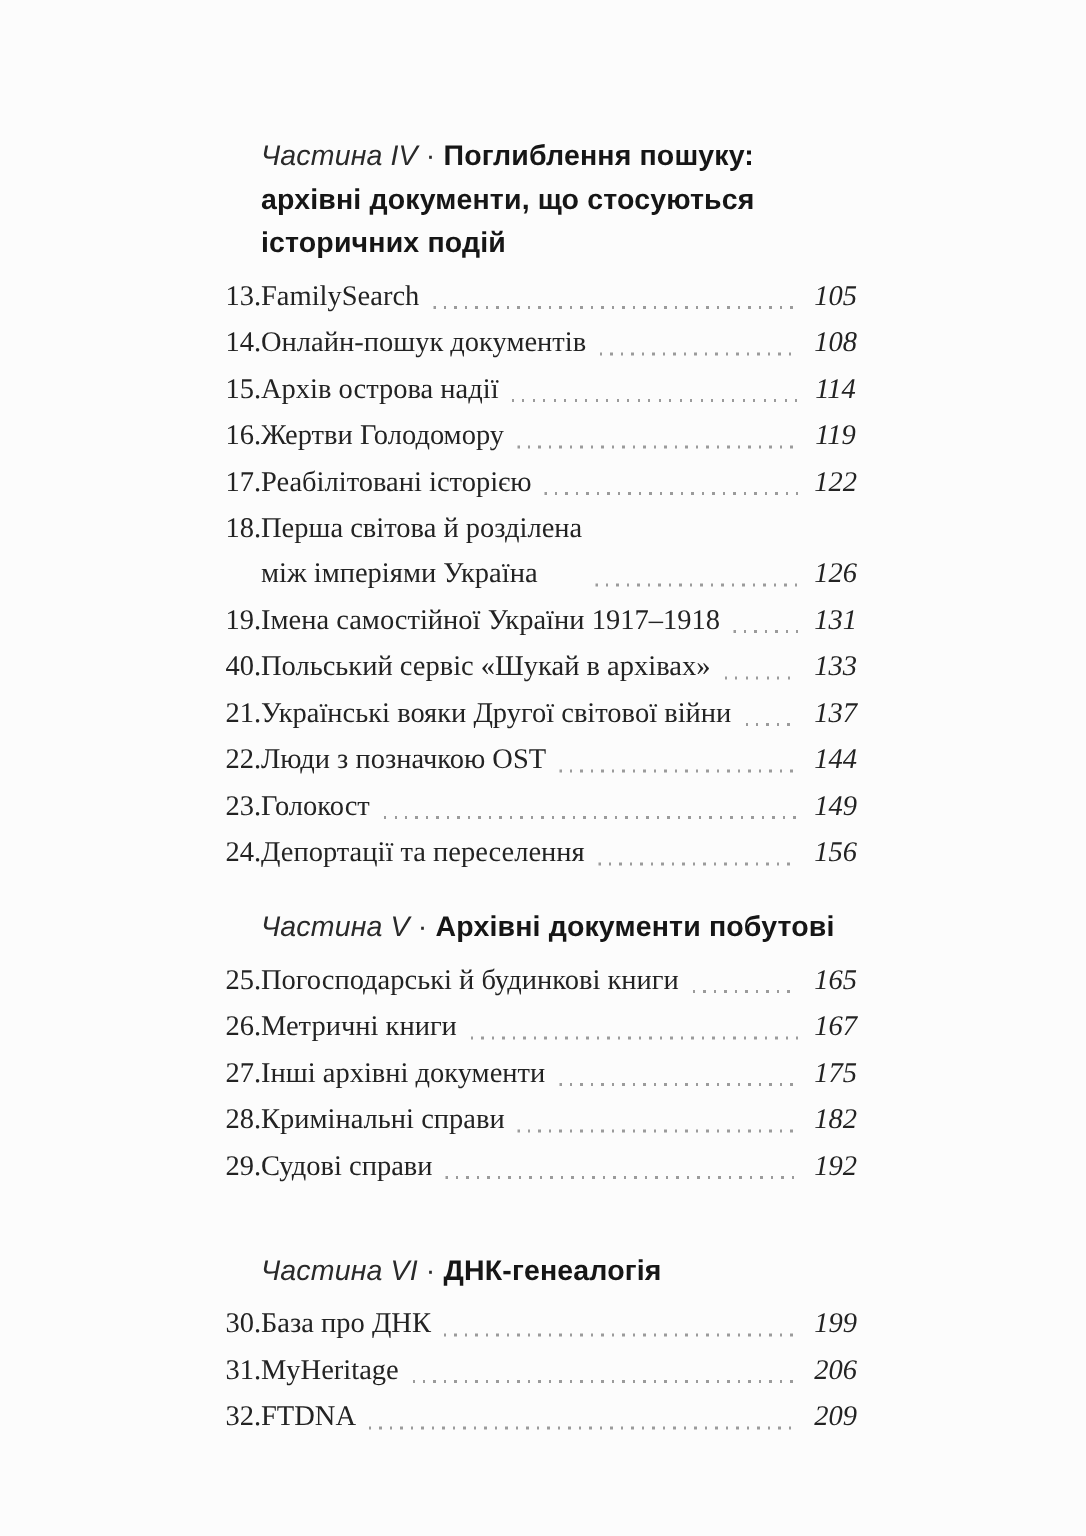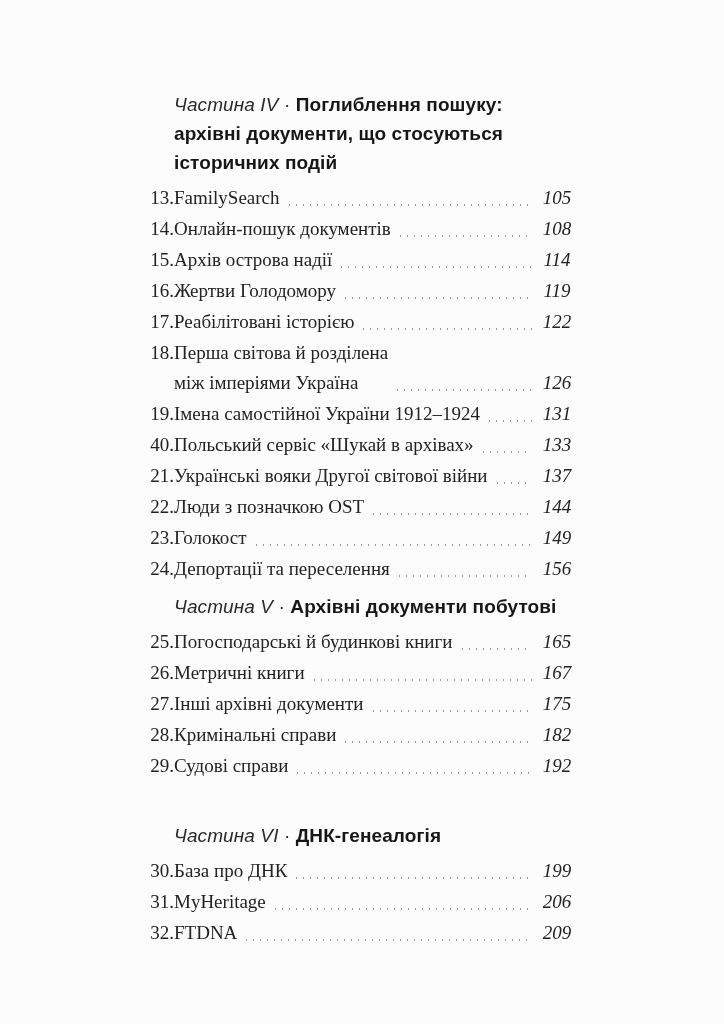--- a/index.html
+++ b/index.html
@@ -17,21 +17,21 @@
     height: 804px;
     background: #fcfcfc;
   }
   .toc {
     position: absolute;
     left: 146px;
     top: 90px;
     width: 436px;
   }
   .toc-section { margin: 0; }
-  .toc-section:nth-child(2) { margin-top: 8px; }
+  .toc-section:nth-child(2) { margin-top: 20px; }
   .toc-section:nth-child(3) { margin-top: 40px; }
   .part-heading {
     font-family: "Liberation Sans", sans-serif;
     font-weight: 700;
     font-size: 19px;
     line-height: 29px;
     color: #161616;
     margin: 0 0 6px 28px;
     letter-spacing: 0.1px;
   }
@@ -111,21 +111,21 @@
             <span class="page-num">122</span>
           </div>
           <div class="entry">
             <span class="num">18.</span>
             <span class="title">Перша світова й розділена<br>між імперіями Україна</span>
             <span class="leader"></span>
             <span class="page-num">126</span>
           </div>
           <div class="entry">
             <span class="num">19.</span>
-            <span class="title">Імена самостійної України 1912–1924</span>
+            <span class="title">Імена самостійної України 1917–1918</span>
             <span class="leader"></span>
             <span class="page-num">131</span>
           </div>
           <div class="entry">
             <span class="num">40.</span>
             <span class="title">Польський сервіс «Шукай в архівах»</span>
             <span class="leader"></span>
             <span class="page-num">133</span>
           </div>
           <div class="entry">

